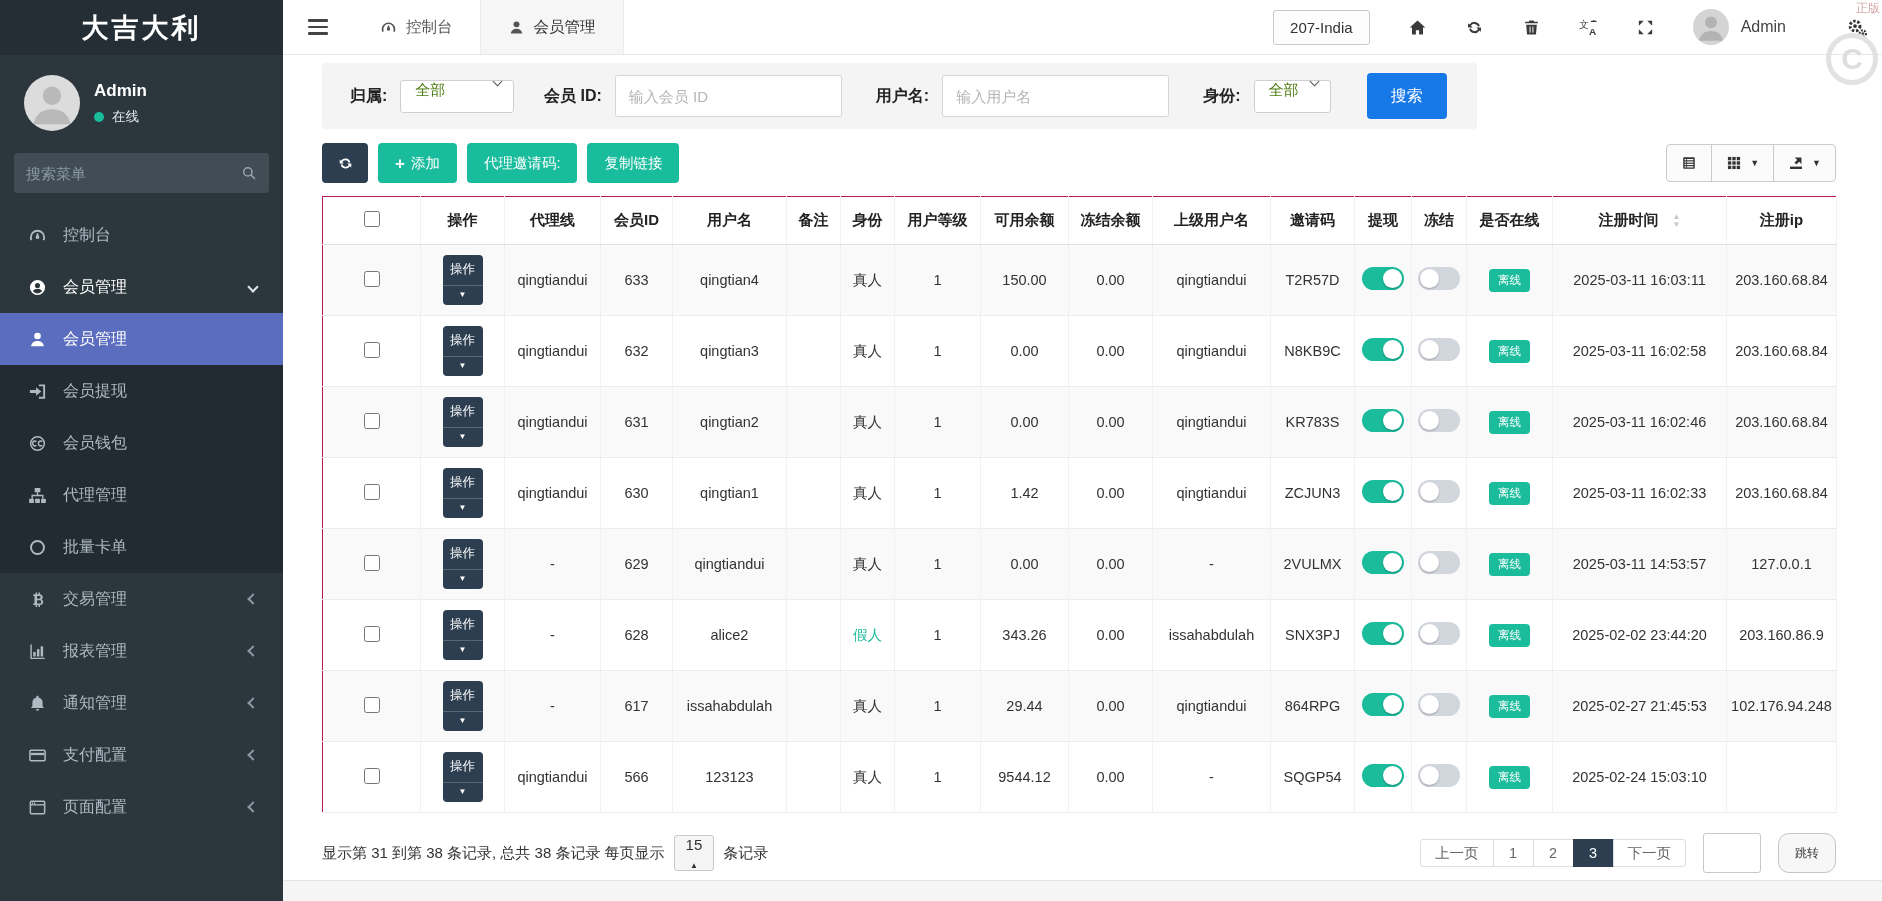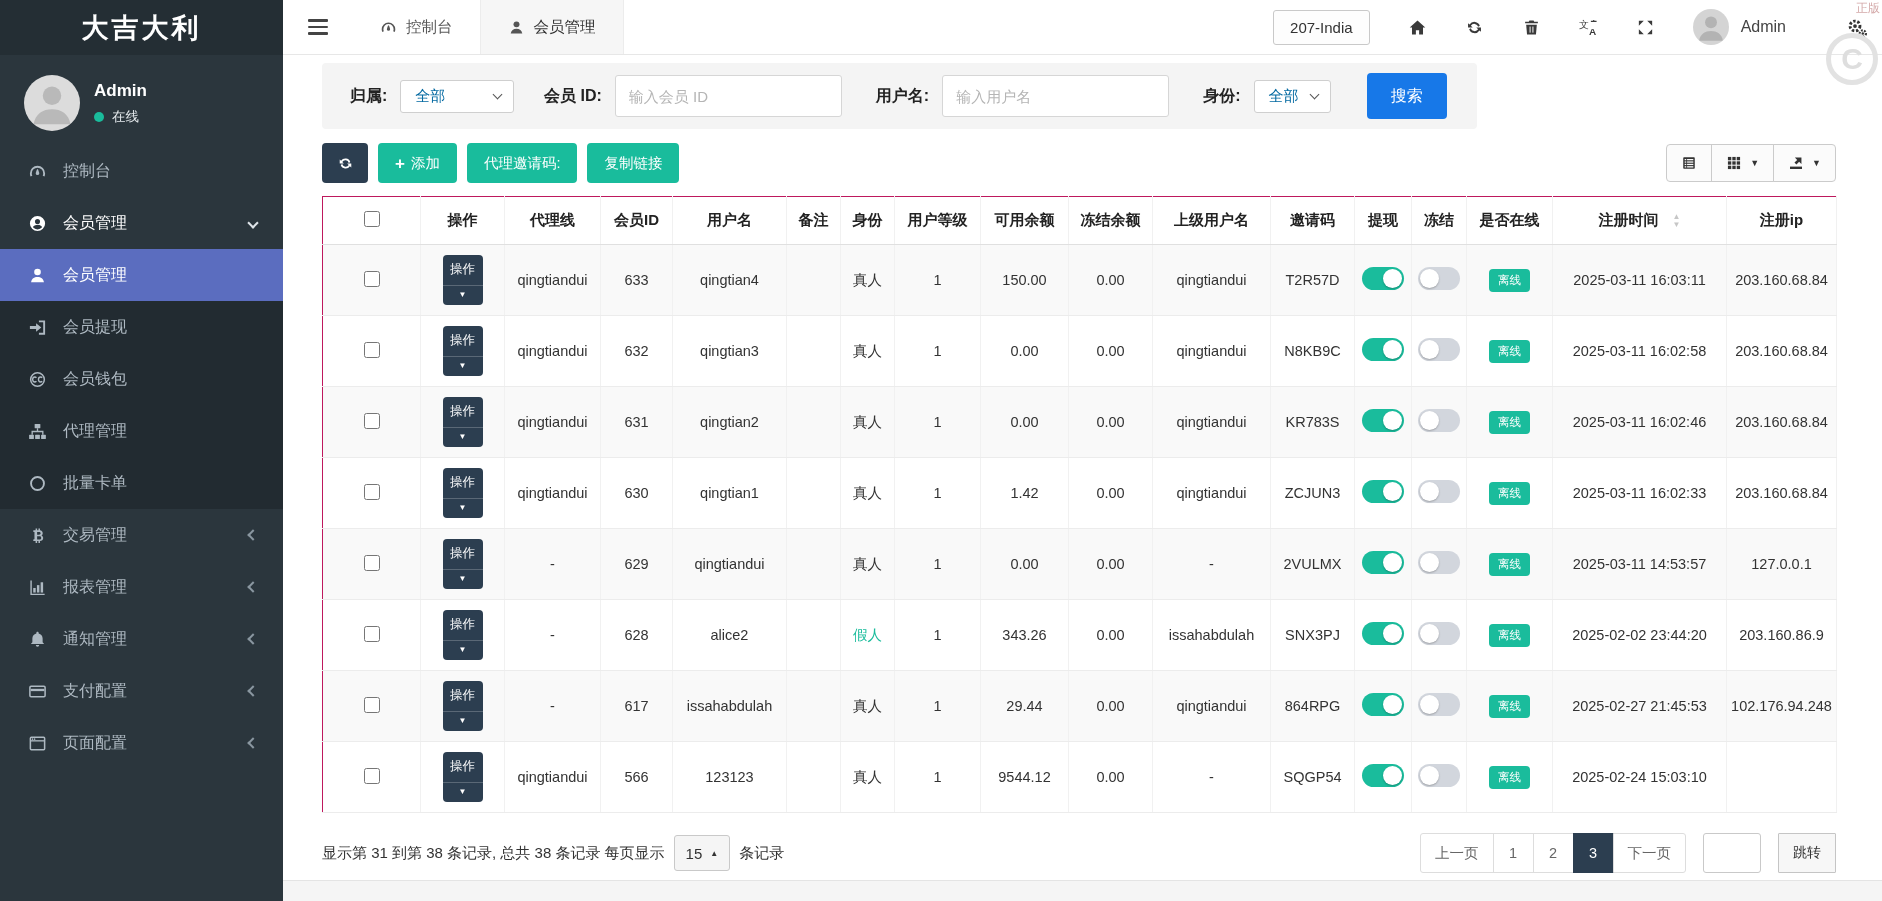--- a/index.html
+++ b/index.html
@@ -54,22 +54,22 @@
   .cogs { position:absolute; right:14px; top:17px; width:22px; height:22px; color:#333; cursor:pointer; }
   .cogs svg { width:100%; height:100%; fill:currentColor; }
   .wm-text { position:absolute; right:2px; top:0; font-size:12px; color:#d4a9a9; z-index:60; }
   .wm-circle { position:absolute; right:4px; top:33px; width:52px; height:52px; border:5px solid #e2e2e2; border-radius:50%;
                color:#dedede; font-size:30px; font-weight:bold; display:flex; align-items:center; justify-content:center; z-index:60; pointer-events:none; }
 
   
   .content { padding:8px 46px 0 39px; }
   .filter-bar { width:1155px; height:66px; background:#f4f4f4; border-radius:4px; display:flex; align-items:center; padding-left:28px; }
   .f-label { font-weight:bold; font-size:16px; color:#222; margin-right:13px; white-space:nowrap; }
-  .select { background:#fff; border:1px solid #cfcfcf; border-radius:3px; height:33px; display:flex; align-items:center;
-            justify-content:space-between; padding:0 12px 0 14px; font-size:15px; color:#0369a1; cursor:pointer; margin-right:30px; }
+  .select { background:#fff; border:1px solid #cfcfcf; border-radius:3px; height:33px; display:flex; 
+            justify-content:space-between; padding:0 12px 0 14px; font-size:15px; color:#4d7c0f; cursor:pointer; margin-right:30px; }
   .sel-caret { width:7px; height:7px; border-right:1.8px solid #555; border-bottom:1.8px solid #555; transform:rotate(45deg); margin-top:-3px; }
   .w126 { width:126px; } .w84 { width:84px; margin-right:36px; }
   .f-input { height:42px; border:1px solid #d6d6d6; border-radius:3px; background:#fff; font-size:15px; padding:0 13px;
              color:#333; outline:none; margin-right:34px; }
   .f-input::placeholder { color:#b5b5b5; }
   .w230 { width:230px; } .w228 { width:228px; }
   .search-btn { margin-left:auto; margin-right:30px; width:92px; height:46px; background:#1778e8; color:#fff;
                 border:none; border-radius:4px; font-size:16px; cursor:pointer; }
 
   
@@ -109,32 +109,32 @@
   .toggle.on { background:#1abc9c; } .toggle.on .knob { right:2px; }
   .toggle.off { background:#d2d6dd; } .toggle.off .knob { left:2px; }
   .badge-online { display:inline-block; background:#1abc9c; color:#fff; font-size:11.5px; padding:4px 9px;
                   border-radius:4px; cursor:default; }
   .ident-fake { color:#1abc9c; }
 
   
   .pager { margin-top:20px; display:flex; align-items:center; width:1514px; }
   .pg-info { font-size:15px; color:#333; }
   .size-dd { display:inline-flex; align-items:center; gap:8px; background:#f5f5f5; border:1px solid #c9c9c9;
-             border-radius:3px; height:36px; padding:0 11px; margin:0 9px; cursor:pointer; font-size:15px; }
+             border-radius:3px; height:36px; padding:0 11px; margin:0 9px; cursor:pointer; font-size:15px;flex-direction:column; }
   .up-caret { font-size:8px; color:#333; }
   .pager-right { margin-left:auto; display:flex; align-items:center; gap:17px; }
   .page-group { display:flex; }
-  .pg-btn { min-width:41px; height:40px; background:#fff; border:1px solid #ddd; color:#666; font-size:14.5px;
+  .pg-btn { min-width:41px; height:28px; background:#fff; border:1px solid #ddd; color:#666; font-size:14.5px;
             display:flex; align-items:center; justify-content:center; padding:0 14px; cursor:pointer; margin-left:-1px; }
   .pg-btn:first-child { border-radius:3px 0 0 3px; margin-left:0; }
   .pg-btn:last-child { border-radius:0 3px 3px 0; }
   .pg-btn.active { background:#2c3e50; border-color:#2c3e50; color:#fff; }
   .jump-input { width:58px; height:40px; border:1px solid #c9c9c9; border-radius:3px; outline:none; font-size:15px;
                 text-align:center; background:#fff; }
-  .jump-btn { width:58px; height:40px; border:1px solid #c5c5c5; border-radius:1px; background:#f7f7f7; font-size:14px;
+  .jump-btn { width:58px; height:40px; border:1px solid #c5c5c5; border-radius:11px; background:#f7f7f7; font-size:12px;
               color:#333; cursor:pointer; }
 
   .footer { position:absolute; bottom:0; left:0; width:100%; height:21px; background:#f5f5f5; border-top:1px solid #e4e4e4; }
 </style>
 </head>
 <body>
 
 <div class="app">
 
   <aside class="sidebar">
@@ -146,20 +146,29 @@
             <path d="M3.4 17.6c.6-3.8 3.4-5.4 6.6-5.4s6 1.6 6.6 5.4z" fill="#b9b9b9"></path>
           </svg>
       </div>
       <div class="user-info">
         <div class="u-name">Admin</div>
         <div class="u-status">
           <span class="dot"></span>
           <span>在线</span>
         </div>
       </div>
+    </div>
+    <div class="sidebar-search">
+      <input placeholder="搜索菜单" style="">
+      <span class="s-icon">
+        <svg viewBox="0 0 20 20">
+            <circle cx="8.6" cy="8.6" r="5.2" fill="none" stroke="currentColor" stroke-width="1.8"></circle>
+            <path d="m12.5 12.5 4.4 4.4" stroke="currentColor" stroke-width="1.8" stroke-linecap="round"></path>
+          </svg>
+      </span>
     </div>
     <nav class="menu" id="sidebar-menu">
         <a class="menu-item">
           <span class="mi-icon">
             <svg viewBox="0 0 20 20">
               <path d="M10 4a8 8 0 0 0-8 8c0 1.2.27 2.3.74 3.3l1.8-.9A6 6 0 0 1 4 12a6 6 0 0 1 12 0c0 .85-.18 1.65-.5 2.4l1.8.9c.45-1 .7-2.1.7-3.3a8 8 0 0 0-8-8z"></path>
               <path d="M10 13.8a1.8 1.8 0 0 1-1.8-1.8c0-.8 1.1-4.6 1.8-4.6s1.8 3.8 1.8 4.6a1.8 1.8 0 0 1-1.8 1.8z"></path>
             </svg>
           </span>
           <span class="mi-label">控制台</span>

